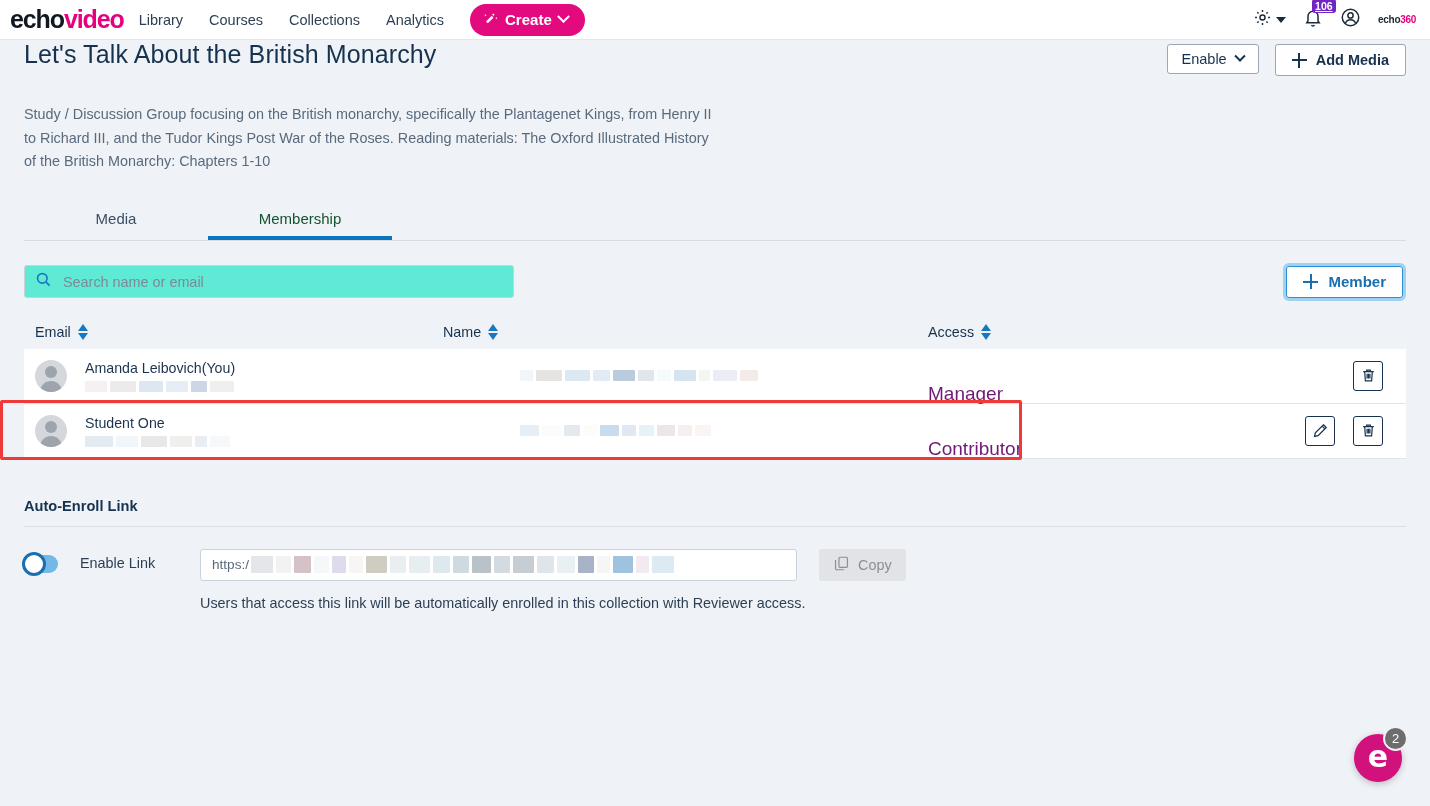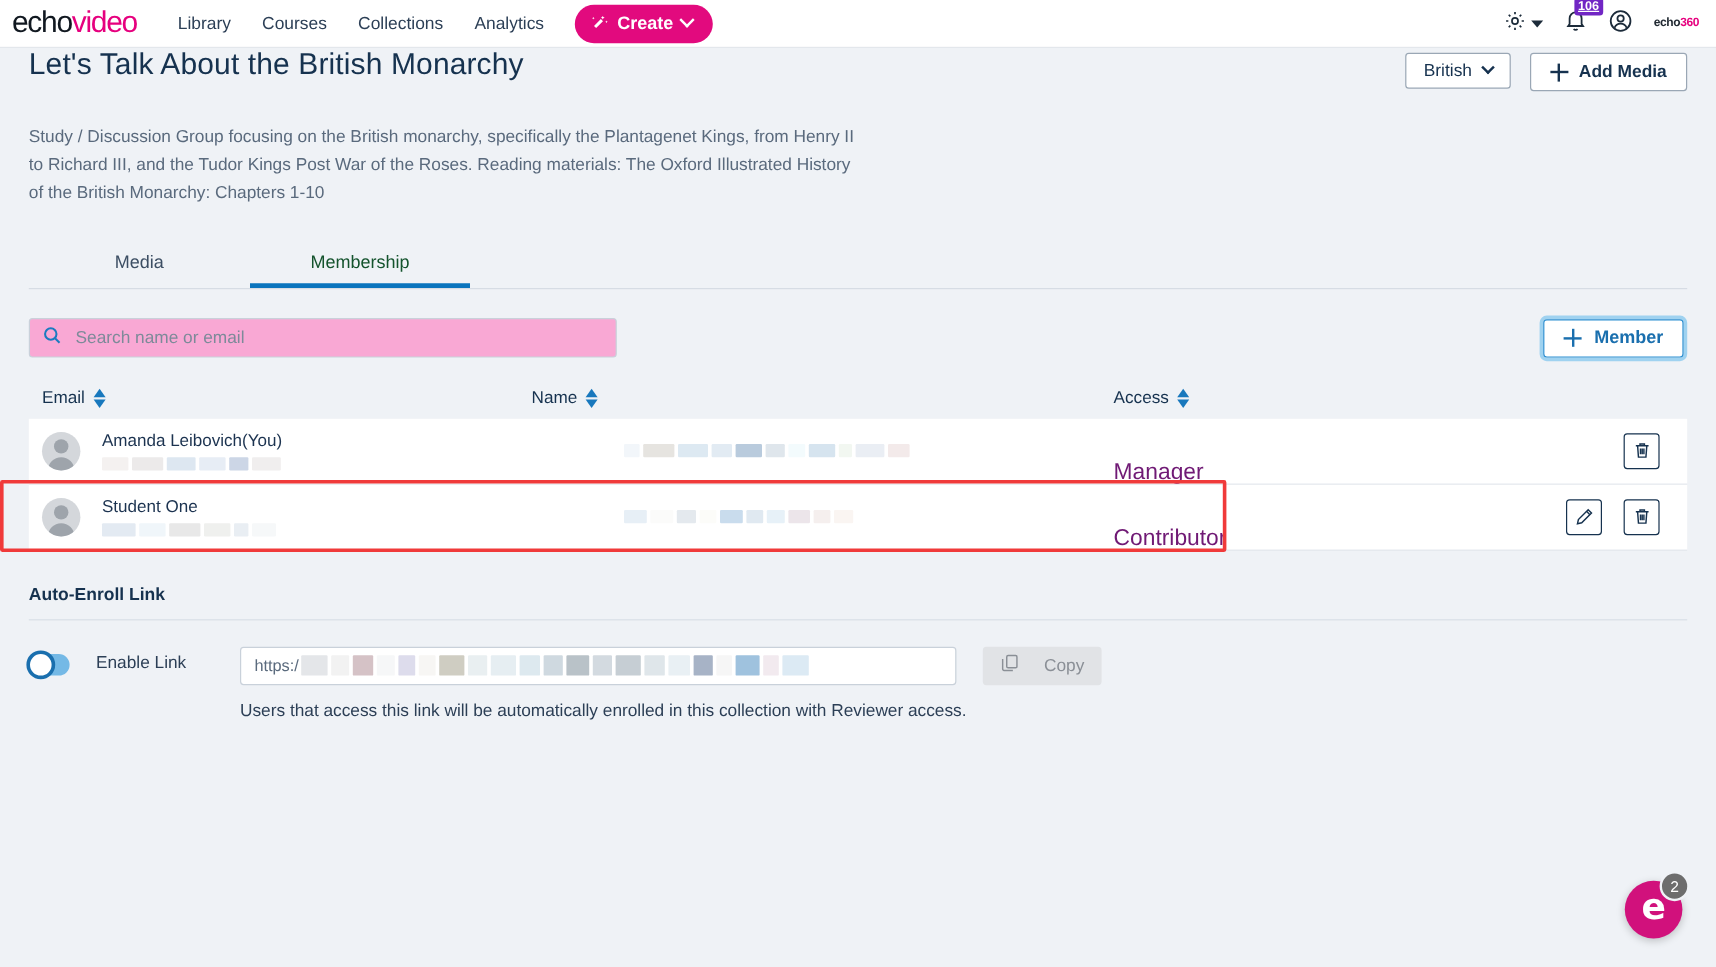--- a/index.html
+++ b/index.html
@@ -14,21 +14,21 @@
   }
 
   
   .topbar{
     height:40px; background:#ffffff;
     display:flex; align-items:center;
     padding:0 14px 0 10px;
     position:relative;
     border-bottom:1px solid #e3e7ec;
   }
-  .logo{ font-size:25px; font-weight:400; letter-spacing:-1.1px; line-height:1; margin-right:34px;}
+  .logo{ font-size:25px; font-weight:700; letter-spacing:-1.1px; line-height:1; margin-right:15px;}
   .logo .echo{color:#111820;}
   .logo .video{color:#e6007e;}
 
   .navlinks{ display:flex; align-items:center; gap:26px; }
   .navlink{ font-size:14.5px; color:#2c3f56; cursor:pointer; }
 
   .create-btn{
     margin-left:26px;
     background:#e20a7e; color:#fff;
     border:none; border-radius:19px;
@@ -75,21 +75,21 @@
   .desc{ margin-top:27px; font-size:14.4px; line-height:23.5px; color:#5a6a7d; max-width:690px;}
 
   
   .tabs{ display:flex; margin-top:26px; border-bottom:1px solid #d6dce4; }
   .tab{ padding:10px 0 13px; width:184px; text-align:center; font-size:15px; color:#3c4e63; cursor:pointer;}
   .tab.active{ color:#14532d; font-weight:400; box-shadow: inset 0 -4px 0 0 #0a74bd;}
 
   
   .toolbar{ display:flex; align-items:center; margin-top:22px;}
   .searchbox{
-    width:490px; height:33px; background:#f9a8d4;
+    width:490px; height:33px; background:#5eead4;
     border:1px solid #c9d1da; border-radius:3px;
     display:flex; align-items:center; padding:0 10px; gap:9px;
   }
   .searchbox input{
     border:none; outline:none; flex:1; font-size:14.4px; color:#2c3f56;
     font-family:"Liberation Sans", sans-serif; background:transparent;
   }
   .searchbox input::placeholder{color:#7d8a99;}
 
   .member-btn-wrap{
@@ -135,42 +135,42 @@
   .iconbtn{
     width:30px;height:30px;border:1px solid #16324f;border-radius:3px;background:#fff;
     display:flex;align-items:center;justify-content:center;cursor:pointer;
   }
   .highlight-box{
     position:absolute; border:3px solid #f03a3a; border-radius:2px;
     pointer-events:none;
   }
 
   
-  .section-title{ margin-top:29px; font-size:14.6px; font-weight:700; color:#16324f;}
+  .section-title{ margin-top:39px; font-size:14.6px; font-weight:700; color:#16324f;}
   .hr{ height:1px; background:#d9dfe6; margin-top:12px;}
   .enroll-row{ display:flex; align-items:flex-start; margin-top:22px;}
   .toggle{
     width:34px;height:18px;border-radius:9px;background:#74b9e6;position:relative;flex:none;cursor:pointer;
     margin-top:6px;
   }
   .toggle .knob{
     position:absolute;left:-2px;top:-3px;width:24px;height:24px;border-radius:50%;
     background:#fff;border:3px solid #1a6fae;
   }
   .enable-label{ margin-left:22px; font-size:14.4px; color:#2c3f56; width:120px; padding-top:6px;}
   .linkcol{ margin-left:0; }
   .linkrow{ display:flex; align-items:center; gap:22px;}
   .linkinput{
     width:597px;height:32px;background:#fff;border:1px solid #c9d1da;border-radius:3px;
     display:flex;align-items:center;padding:0 11px;gap:2px; overflow:hidden;
   }
   .linkinput .proto{font-size:13.6px;color:#5a6a7d;}
   .copy-btn{
     background:#e1e3e6;border:none;border-radius:3px;height:32px;padding:0 14px;
-    display:flex;align-items:center;gap:20px;font-size:14.4px;color:#8a8f96;cursor:default;
+    display:flex;align-items:center;gap:8px;font-size:14.4px;color:#8a8f96;cursor:default;
     font-family:"Liberation Sans", sans-serif;
   }
   .hint{ margin-top:14px; font-size:14.4px; color:#2c3f56;}
 
   
   .chat{
     position:absolute; right:28px; bottom:24px; width:48px;height:48px;border-radius:50%;
     background:#d1117c; display:flex;align-items:center;justify-content:center;cursor:pointer;
     box-shadow:0 2px 7px rgba(0,0,0,.22);
   }
@@ -242,21 +242,21 @@
     </div>
   </div>
 </div>
 
 <div class="page">
 
   <div class="head-row">
     <div class="page-title">Let's Talk About the British Monarchy</div>
     <div class="head-btns">
       <button class="obtn">
-        <span>British</span>
+        <span>Enable</span>
         <span class="chev-d" style="width:8px;height:8px;border-color:#16324f;"></span>
       </button>
       <button class="obtn big">
         <span class="plus"></span>
         <span>Add Media</span>
       </button>
     </div>
   </div>
 
   <div class="desc">Study / Discussion Group focusing on the British monarchy, specifically the Plantagenet Kings, from Henry II to Richard III, and the Tudor Kings Post War of the Roses. Reading materials: The Oxford Illustrated History of the British Monarchy: Chapters 1-10</div>

